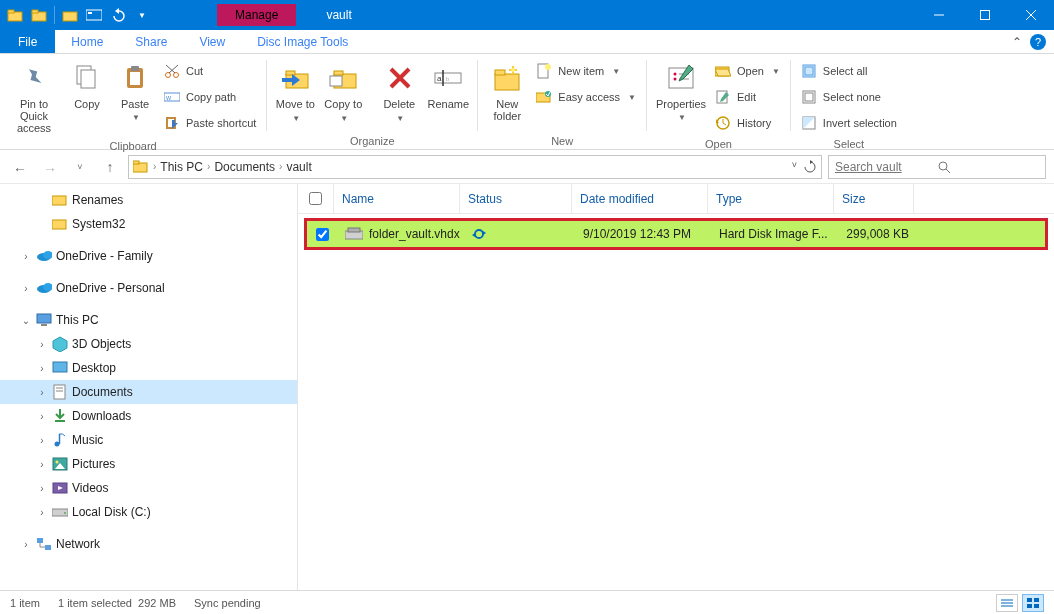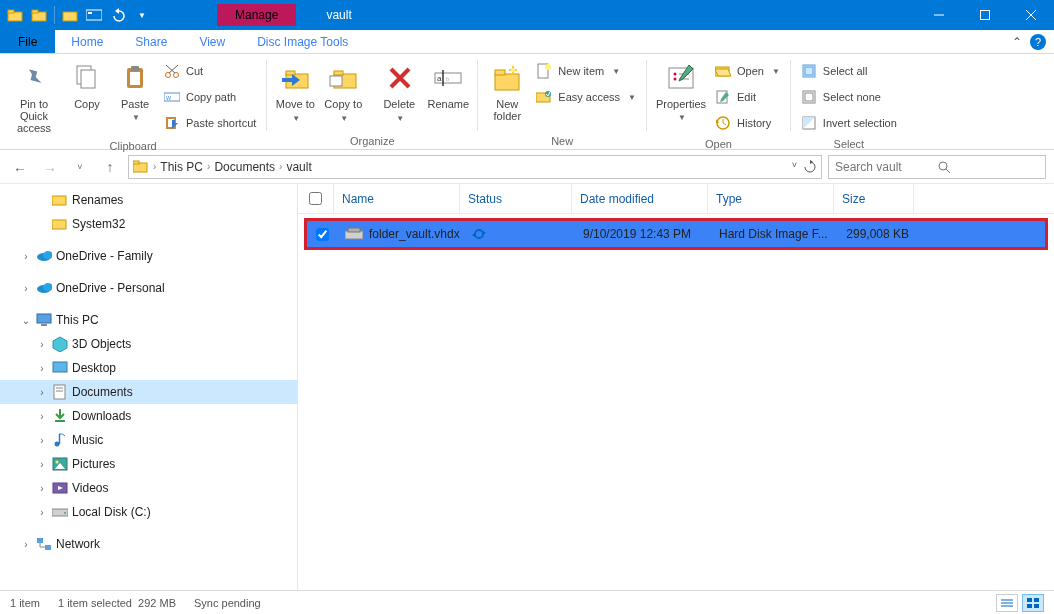--- a/index.html
+++ b/index.html
@@ -11,21 +11,21 @@
 .qat { display: flex; align-items: center; gap: 2px; padding: 0 4px; }
 .qat-item { width: 22px; height: 22px; display: flex; align-items: center; justify-content: center; }
 .qat-sep { width: 1px; height: 18px; background: rgba(255,255,255,0.3); margin: 0 2px; }
 .title-tab-context { background: #be185d; color: #000; padding: 0 18px; height: 22px; display: flex; align-items: center; margin-left: 60px; font-size: 12px; }
 .title-text { flex: 1; text-align: left; padding-left: 30px; font-size: 12px; }
 .win-controls { display: flex; height: 100%; }
 .win-btn { width: 46px; height: 30px; display: flex; align-items: center; justify-content: center; color: #fff; }
 
 
 .tabs { height: 24px; background: #fff; display: flex; align-items: stretch; border-bottom: 1px solid #d9d9d9; }
-.file-tab { background: #0078d7; color: #000000; padding: 0 18px; display: flex; align-items: center; font-size: 12px; }
+.file-tab { background: #0078d7; color: #ffffff; padding: 0 18px; display: flex; align-items: center; font-size: 12px; }
 .tab { padding: 0 16px; display: flex; align-items: center; color: #3b82f6; font-size: 12px; }
 .tab.context { }
 .tabs-spacer { flex: 1; }
 .tabs-right { display: flex; align-items: center; gap: 8px; padding-right: 8px; color: #555; }
 .help-circle { width: 16px; height: 16px; border-radius: 50%; background: #0078d7; color: #fff; display: flex; align-items: center; justify-content: center; font-size: 11px; }
 
 
 .ribbon { height: 96px; background: #fff; border-bottom: 1px solid #d9d9d9; display: flex; }
 .group { display: flex; flex-direction: column; padding: 4px 6px 2px; }
 .group-body { flex: 1; display: flex; align-items: flex-start; gap: 2px; }
@@ -41,21 +41,21 @@
 
 
 .addr-row { height: 34px; display: flex; align-items: center; gap: 6px; padding: 0 8px; border-bottom: 1px solid #e9e9e9; }
 .nav-btn { width: 24px; height: 24px; display:flex; align-items:center; justify-content:center; color:#666; font-size:14px; }
 .nav-btn.disabled { color: #b8b8b8; }
 .addr-box { flex: 1; height: 24px; border: 1px solid #c5c5c5; display:flex; align-items:center; padding: 0 4px; gap: 4px; font-size: 12px; color: #333; }
 .crumb { display:flex; align-items:center; gap:4px; }
 .crumb-sep { color: #888; font-size: 10px;}
 .addr-tools { display:flex; gap:2px; color:#555; }
 .search-box { width: 218px; height: 24px; border: 1px solid #c5c5c5; display:flex; align-items:center; padding: 0 6px; color:#777; }
-.search-box span { flex:1; }
+.search-box span { flex:1;text-decoration:underline; }
 
 
 .main { display:flex; height: calc(614px - 30px - 24px - 96px - 34px - 24px); }
 .nav-pane { width: 298px; border-right: 1px solid #e5e5e5; overflow-y: auto; padding: 4px 0; }
 .tree-item { display:flex; align-items:center; gap:4px; height:24px; padding-left: 20px; font-size:12px; color:#222; }
 .tree-item.depth1 { padding-left: 36px; }
 .tree-item.selected { background:#cce8ff; }
 .tree-item .exp { width:12px; text-align:center; color:#666; font-size:10px; }
 .tree-item .ticon { width:16px; height:16px; display:flex; align-items:center; justify-content:center; }
 .tree-spacer { height: 8px; }
@@ -64,21 +64,21 @@
 .col-headers { height: 30px; display:flex; align-items:center; border-bottom: 1px solid #eaeaea; color:#145ea8; font-size:12px; }
 .col-headers .hcell { border-right: 1px solid #eaeaea; padding: 0 8px; display:flex; align-items:center; height:100%; }
 .col-check { width: 36px; justify-content:center; }
 .col-name { width: 126px; }
 .col-status { width: 112px; }
 .col-date { width: 136px; }
 .col-type { width: 126px; }
 .col-size { width: 80px; }
 
 .file-row-wrap { border: 3px solid #d22030; margin: 4px 6px 0 6px; }
-.file-row { height: 26px; display:flex; align-items:center; background:#3b82f6; font-size:12px; color:#222; }
+.file-row { height: 26px; display:flex; align-items:center; background:#bef264; font-size:12px; color:#222; }
 .file-row .fcell { padding: 0 8px; display:flex; align-items:center; height:100%; white-space:nowrap; overflow:hidden; }
 .file-row .f-check { width: 30px; justify-content:center;}
 .file-row .f-name { width: 126px; gap:6px; }
 .file-row .f-status { width: 112px; color:#0067c0; }
 .file-row .f-date { width: 136px; }
 .file-row .f-type { width: 126px; text-overflow: ellipsis;}
 .file-row .f-size { width: 80px; text-align:right; justify-content:flex-end;}
 
 
 .statusbar { height: 24px; border-top: 1px solid #d9d9d9; display:flex; align-items:center; padding: 0 10px; font-size:11px; color:#555; gap: 18px; }

